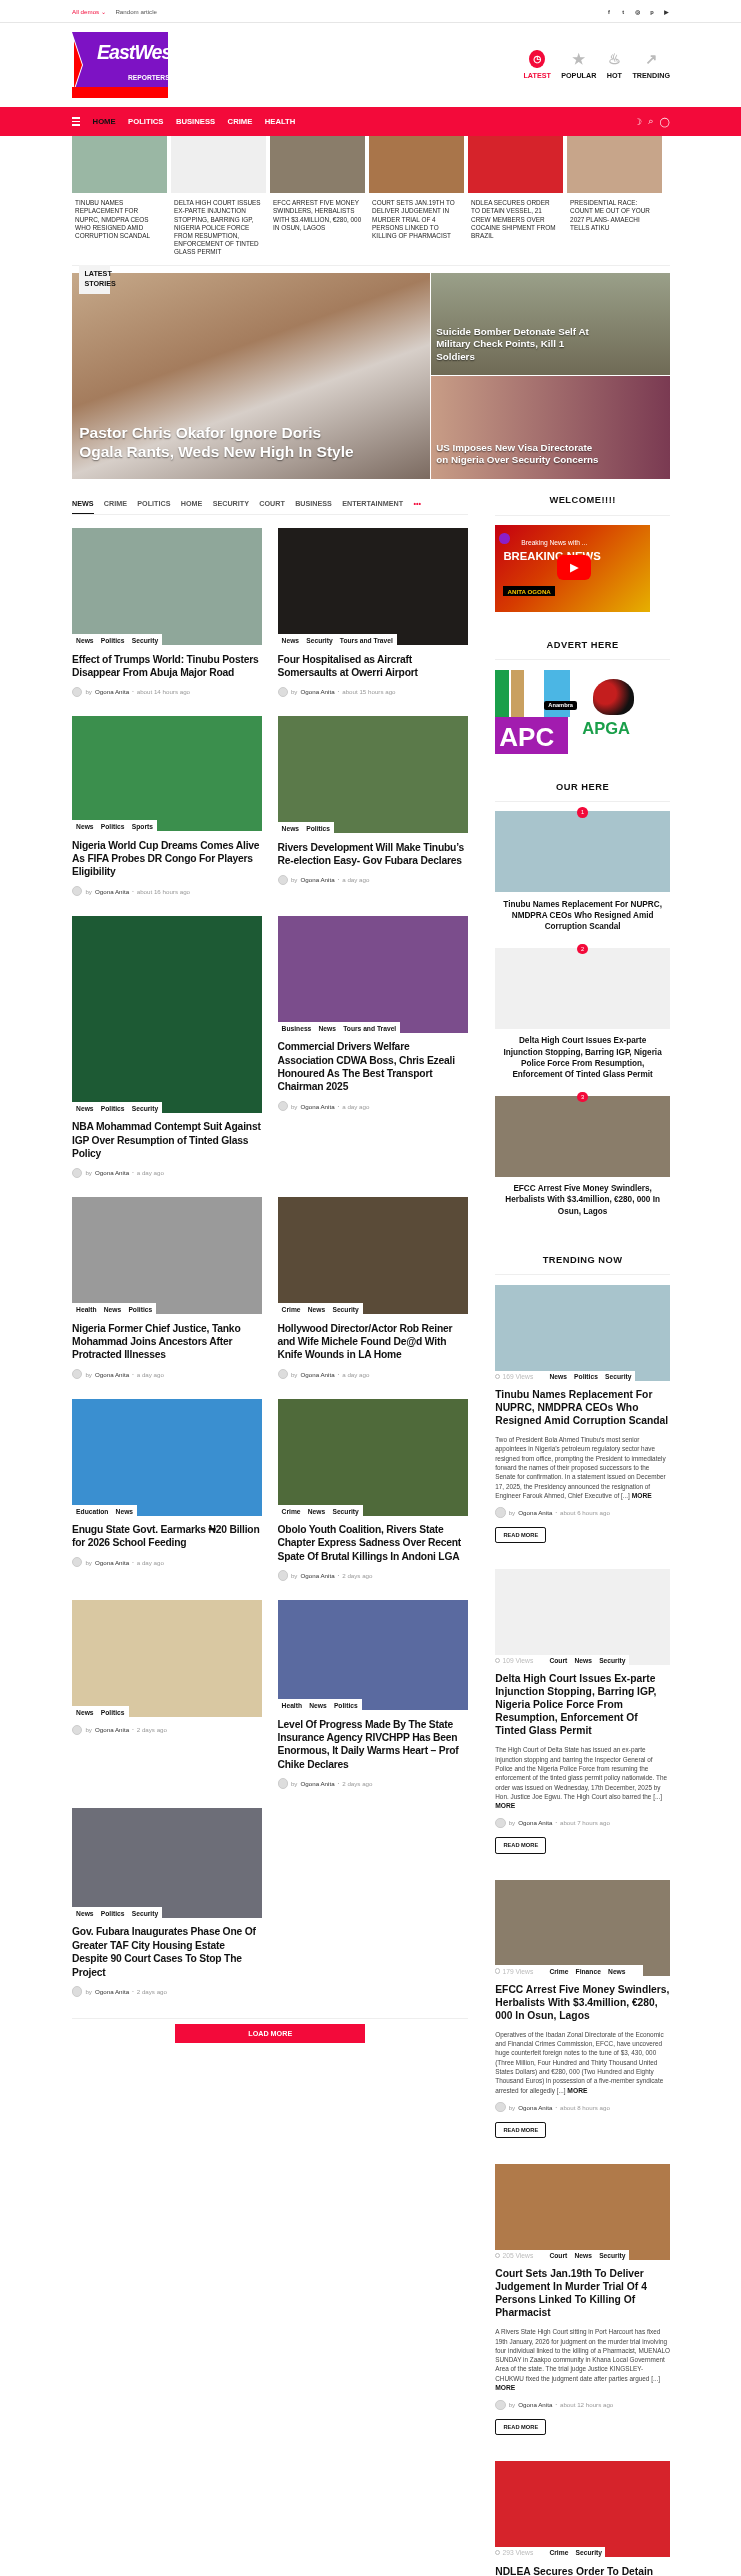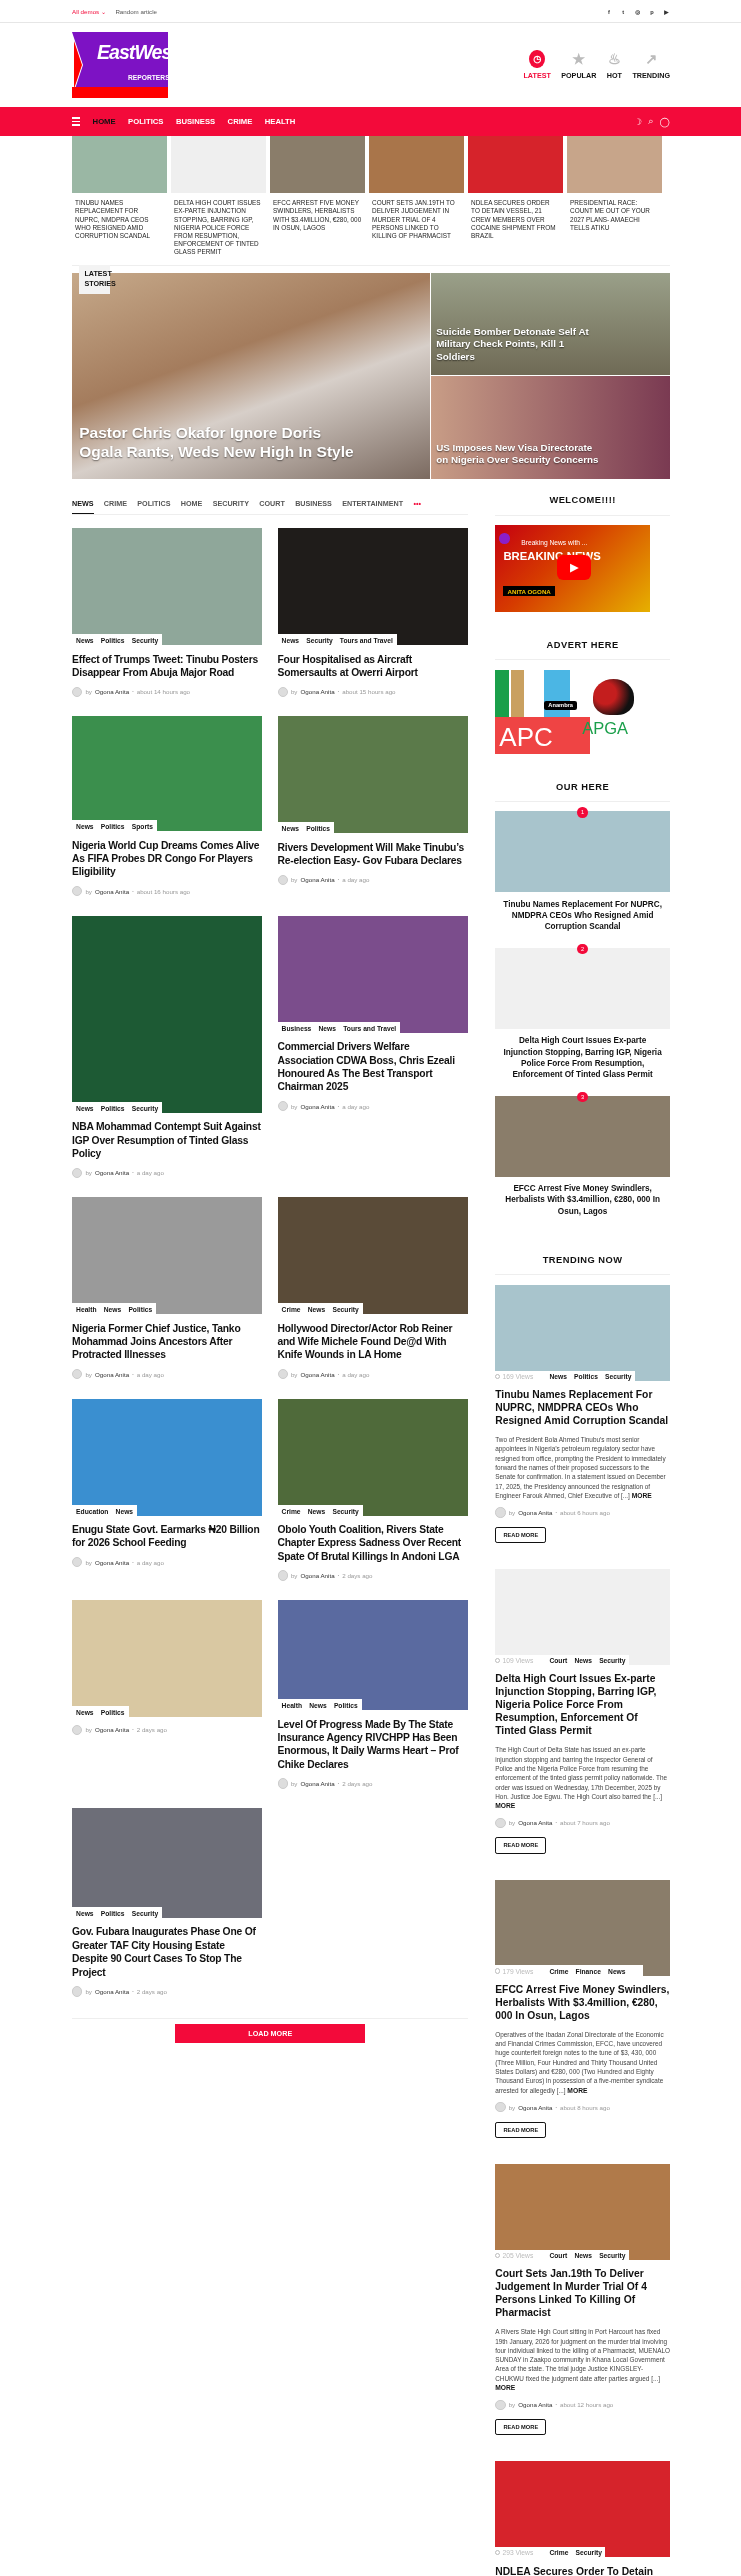--- a/index.html
+++ b/index.html
@@ -75,23 +75,23 @@
 .yt .ytt{position:absolute;left:26px;top:14.4px;color:#fff;font-size:6.7px}
 .yt .ytl{position:absolute;left:4.1px;top:8.2px;width:10.3px;height:10.3px;border-radius:50%;background:#8b1fc8}
 .yt .play{position:absolute;left:62px;top:30px;width:34px;height:25px;background:#ff0000;border-radius:6.2px;display:flex;align-items:center;justify-content:center;color:#fff;font-size:11.3px}
 .yt .bn{position:absolute;left:8.2px;top:25px;color:#fff;font-size:11.3px;font-weight:bold;line-height:13.4px}
 .yt .an{position:absolute;left:8.2px;top:61px;background:#000;color:#f2c300;font-weight:bold;font-size:6.2px;padding:1.5px 4.1px}
 .advert{width:155px;height:84px;position:relative;margin-bottom:26px;background:#fff}
 .advert .g{position:absolute;left:0;top:0;width:13.4px;height:47px;background:#1a9f4a}
 .advert .w{position:absolute;left:13.4px;top:0;width:14.4px;height:47px;background:#fff}
 .advert .b{position:absolute;left:49px;top:0;width:26px;height:47px;background:#4bb6e4}
 .advert .br{position:absolute;left:15.5px;top:0;width:13.4px;height:47px;background:#c9a060}
-.advert .r{position:absolute;left:0;top:47px;width:95px;height:37px;background:#ef4444;color:#fff;font-size:26px;font-weight:normal;padding-left:4.1px;line-height:40px}
+.advert .r{position:absolute;left:0;top:47px;width:73px;height:37px;background:#a21caf;color:#fff;font-size:26px;font-weight:bold;padding-left:4.1px;line-height:40px}
 .advert .ana{position:absolute;left:49px;top:31px;background:#000;color:#fff;font-size:5.7px;font-weight:bold;padding:1.5px 4.1px;border-radius:2.1px}
-.advert .apga{position:absolute;left:87px;top:49px;color:#1a9f4a;font-size:16.5px;font-weight:normal}
+.advert .apga{position:absolute;left:87px;top:49px;color:#1a9f4a;font-size:16.5px;font-weight:bold}
 .advert .cock{position:absolute;left:98px;top:9.3px;width:41px;height:36px;border-radius:50% 50% 40% 40%;background:radial-gradient(circle at 30% 40%,#c41e1e 30%,#111 70%)}
 .pick{text-align:center;margin-bottom:15.5px}
 .pick .img{height:81px;position:relative}
 .pick .num{position:absolute;left:50%;top:-4.1px;margin-left:-5.2px;width:10.3px;height:10.3px;border-radius:50%;background:#f30a3a;color:#fff;font-size:5.7px;line-height:10.3px}
 .pick h4{font-size:8.2px;font-weight:bold;line-height:11.3px;margin-top:6.2px;padding:0 4.1px}
 .tr{margin-bottom:26px}
 .tr .img{position:relative}
 .tr .bar{position:absolute;left:0;bottom:0;background:#fff;display:flex;align-items:center;gap:7.2px;padding:2.1px 3.1px 1px 0;font-size:6.7px}
 .tr .views{color:#bbb;display:flex;align-items:center;gap:2.1px;width:47px}
 .tr .views i{width:5.2px;height:5.2px;border:1px solid #bbb;border-radius:50%;display:inline-block}
@@ -231,21 +231,21 @@
       </div>
       <div class="grid" id="grid">
           <div class="card">
     <div class="img" style="height:117px;background:#8fa79a">
       <div class="cats">
                 <span>News</span>
                 <span>Politics</span>
                 <span>Security</span>
               </div>
     </div>
-    <h3>Effect of Trumps Tweet: Tinubu Posters Disappear From Abuja Major Road</h3>
+    <h3>Effect of Trumps World: Tinubu Posters Disappear From Abuja Major Road</h3>
     <div class="meta">
               <span class="av"></span>
               <span>by</span>
               <span class="au">Ogona Anita</span>
               <span class="dot">•</span>
               <span>about 14 hours ago</span>
             </div>
   </div>
           <div class="card">
     <div class="img" style="height:117px;background:#1f1c1a">

